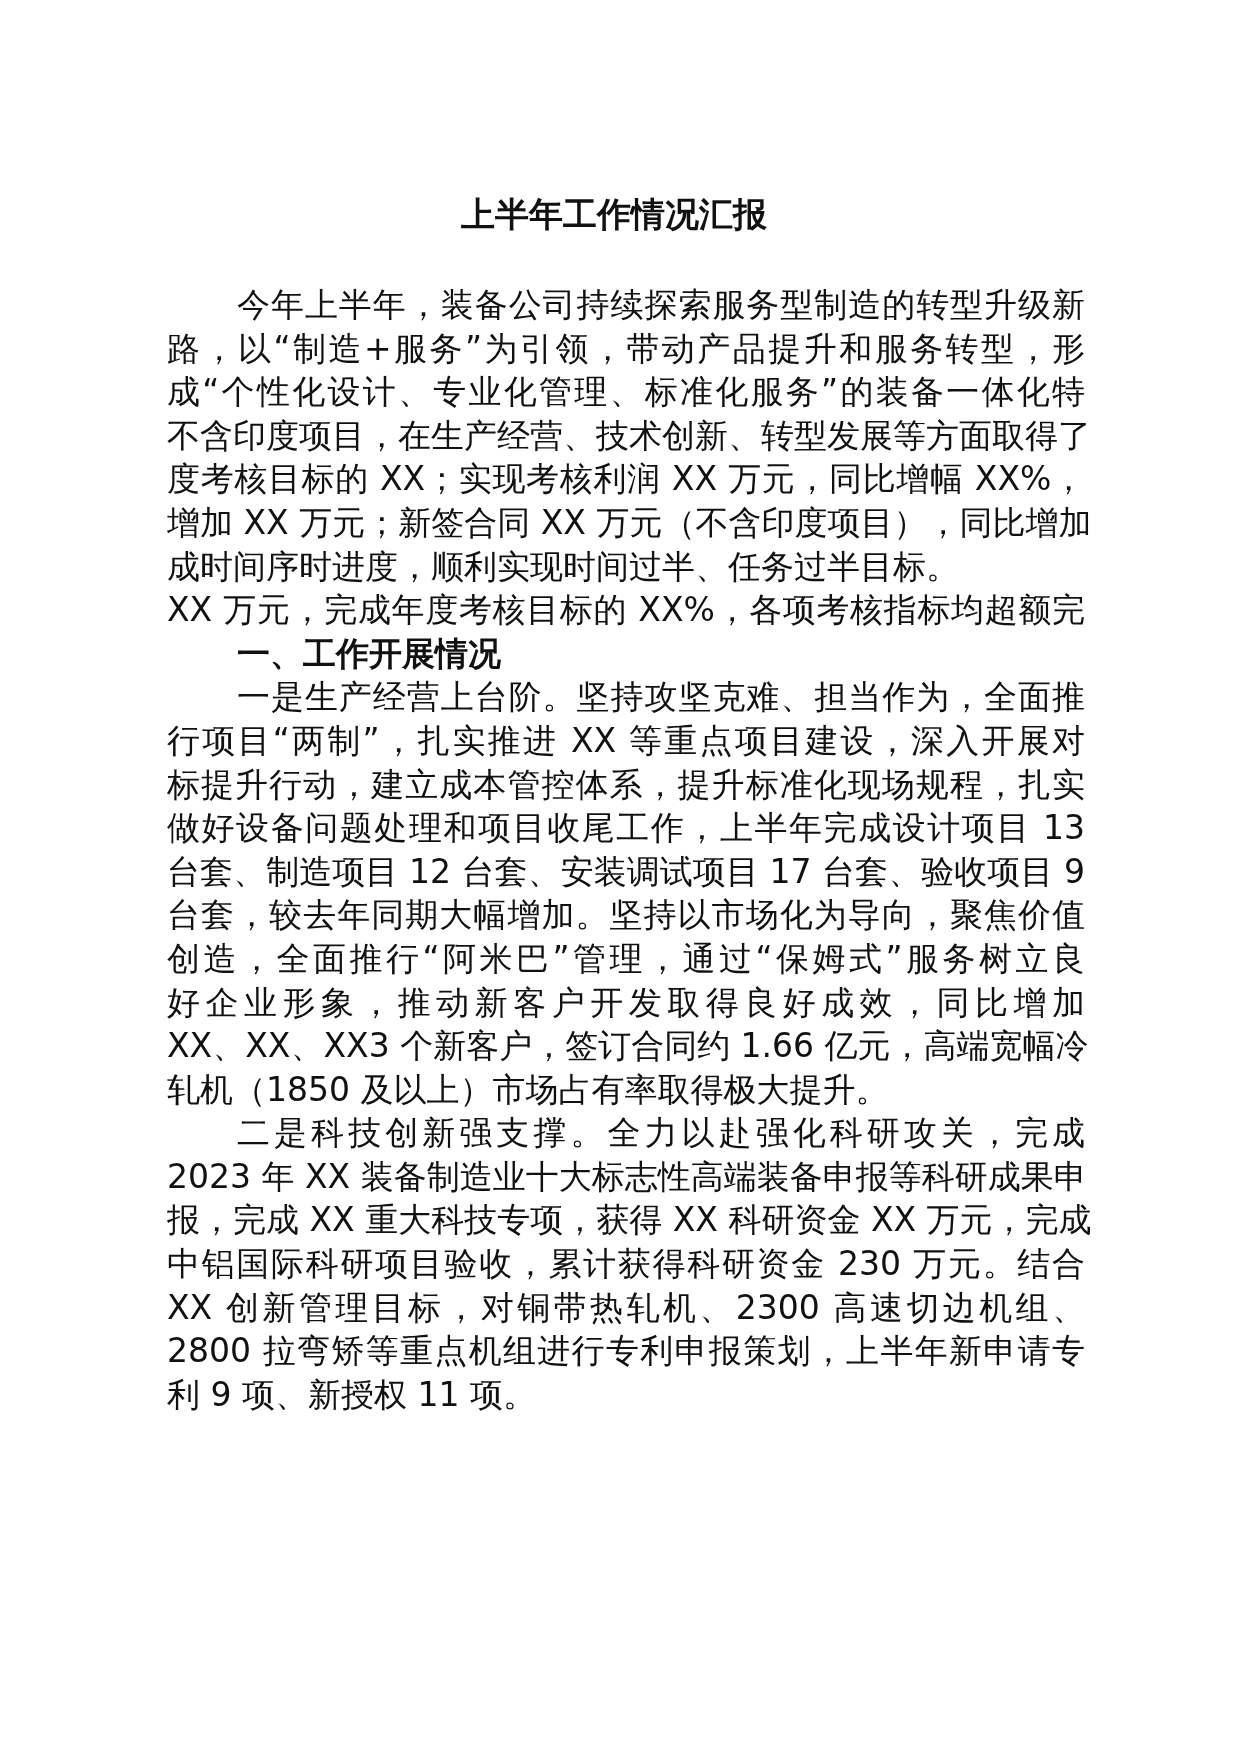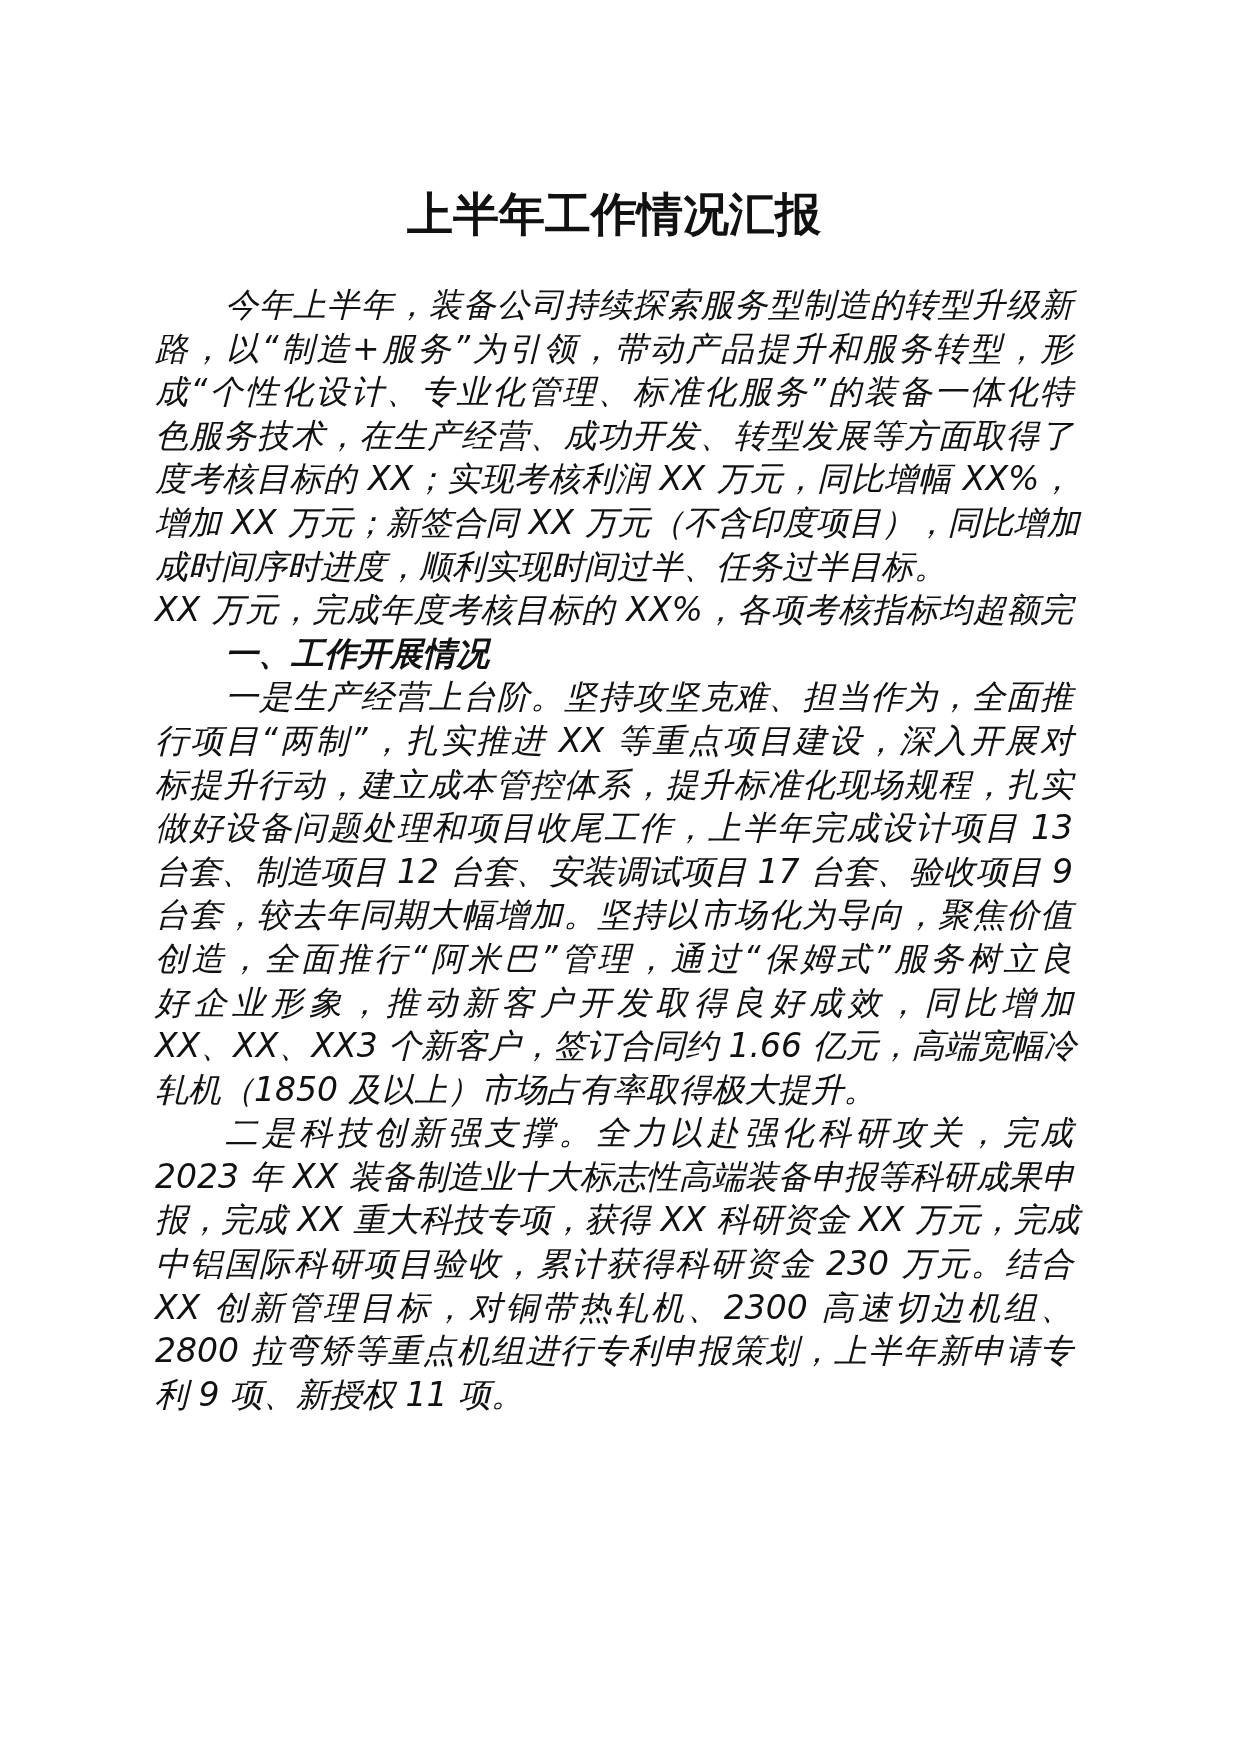--- a/index.html
+++ b/index.html
@@ -1,37 +1,37 @@
 <!DOCTYPE html>
 <html><head>
   <meta charset="utf-8">
   <style>
     html, body { margin: 0; padding: 0; background: #ffffff; }
     body { width: 1240px; height: 1754px; position: relative; overflow: hidden;
            font-family: "DejaVu Sans", "Liberation Sans", sans-serif; color: #111111; }
     .page { position: absolute; left: 155px; top: 0; width: 918px; }
     .title { position: absolute; top: 192px; left: 0; width: 918px; text-align: center;
-             font-size: 46px; font-weight: bold; line-height: 44px; letter-spacing: 0px; }
-    .body { position: absolute; top: 283px; left: 0; width: 918px; font-style: italic; }
+             font-size: 34px; font-weight: bold; line-height: 44px; letter-spacing: 0px; }
+    .body { position: absolute; top: 283px; left: 12px; width: 918px; }
     .line { display: block; font-size: 33px; line-height: 43.6px; height: 43.6px;
             white-space: nowrap; text-align: justify; text-align-last: justify; }
     .line.last { text-align-last: left; }
     .line.indent { padding-left: 70px; }
     .line.heading { font-weight: bold; text-align-last: left; }
   </style>
 </head>
 <body>
 
 <div class="page">
   <div class="title">上半年工作情况汇报</div>
   <div class="body" id="doc-body">
       <span class="line indent">今年上半年，装备公司持续探索服务型制造的转型升级新</span>
       <span class="line">路，以“制造+服务”为引领，带动产品提升和服务转型，形</span>
       <span class="line">成“个性化设计、专业化管理、标准化服务”的装备一体化特</span>
-      <span class="line">色服务技术，在生产经营、成功开发、转型发展等方面取得了</span>
+      <span class="line">不含印度项目，在生产经营、技术创新、转型发展等方面取得了</span>
       <span class="line">度考核目标的 XX；实现考核利润 XX 万元，同比增幅 XX%，</span>
       <span class="line">增加 XX 万元；新签合同 XX 万元（不含印度项目），同比增加</span>
       <span class="line last">成时间序时进度，顺利实现时间过半、任务过半目标。</span>
       <span class="line">XX 万元，完成年度考核目标的 XX%，各项考核指标均超额完</span>
       <span class="line indent last heading">一、工作开展情况</span>
       <span class="line indent">一是生产经营上台阶。坚持攻坚克难、担当作为，全面推</span>
       <span class="line">行项目“两制”，扎实推进 XX 等重点项目建设，深入开展对</span>
       <span class="line">标提升行动，建立成本管控体系，提升标准化现场规程，扎实</span>
       <span class="line">做好设备问题处理和项目收尾工作，上半年完成设计项目 13</span>
       <span class="line">台套、制造项目 12 台套、安装调试项目 17 台套、验收项目 9</span>

